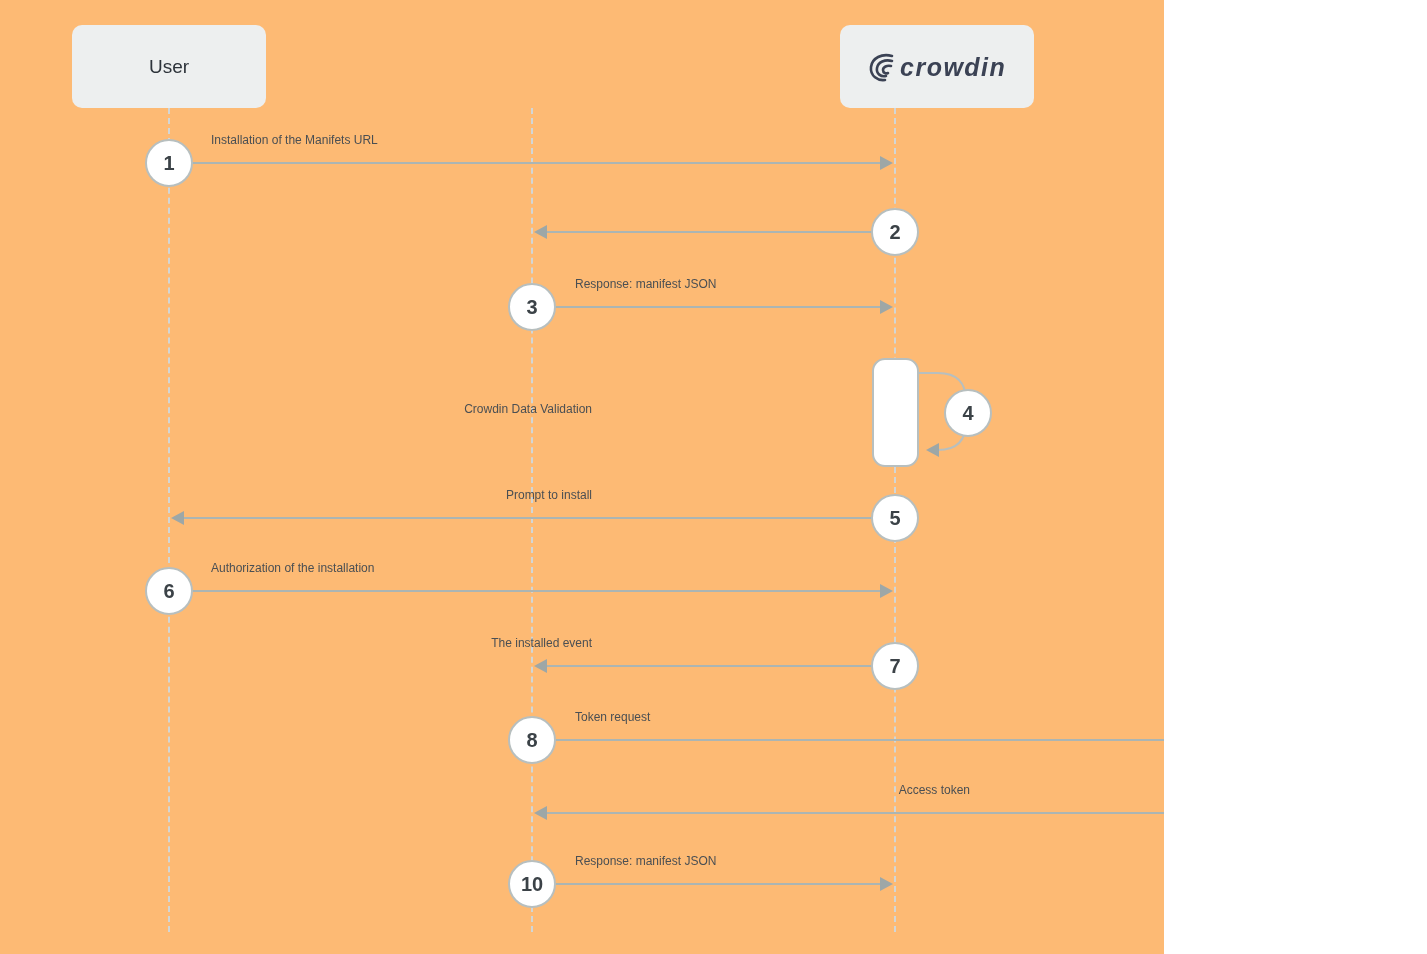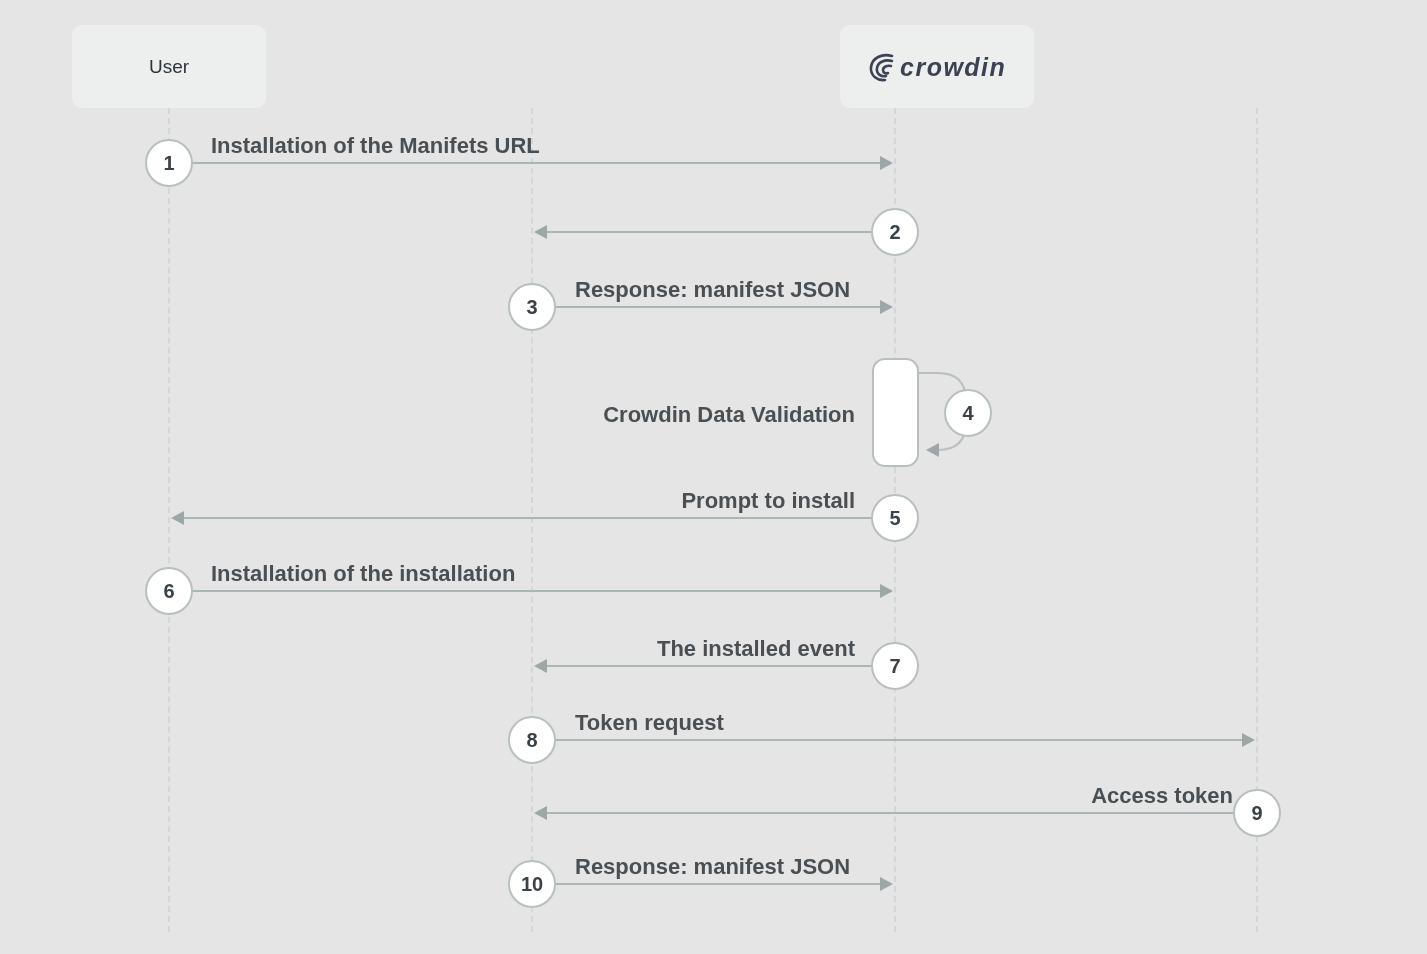--- a/index.html
+++ b/index.html
@@ -1,37 +1,37 @@
 <!DOCTYPE html>
 <html><head>
 <meta charset="utf-8">
 <style>
   html,body{margin:0;padding:0;background:#ffffff;}
   .canvas{
-    position:relative;width:1427px;height:954px;background:#e5e5e5;overflow:hidden;
+    position:relative;width:1164px;height:954px;background:#fdba74;overflow:hidden;
     font-family:"Liberation Sans", sans-serif;
   }
   
   .actor{
     position:absolute;top:25px;width:194px;height:83px;background:#edefef;
     border-radius:10px;display:flex;align-items:center;justify-content:center;
     text-align:center;color:#2e343b;font-size:19px;font-weight:500;line-height:26px;
   }
   
   .lifeline{
     position:absolute;top:108px;height:824px;width:0;
     border-left:2px dashed #d2d6d6;
   }
   
   .arrow-line{position:absolute;height:2px;background:#abb5b3;}
   .arrow-head{position:absolute;width:0;height:0;border-top:7px solid transparent;border-bottom:7px solid transparent;}
   .arrow-head.r{border-left:13px solid #9da7a7;}
   .arrow-head.l{border-right:13px solid #9da7a7;}
   .msg-label{
-    position:absolute;font-size:22px;font-weight:700;color:#4a4f53;white-space:nowrap;
+    position:absolute;font-size:12px;font-weight:400;color:#4a4f53;white-space:nowrap;
   }
   .step-circle{
     position:absolute;width:48px;height:48px;border-radius:50%;background:#ffffff;
     border:2px solid #b7bfbf;box-sizing:border-box;display:flex;align-items:center;justify-content:center;
     font-size:20px;font-weight:600;color:#3b4247;z-index:5;
   }
   
   .activation-box{
     position:absolute;left:872px;top:358px;width:47px;height:109px;background:#ffffff;
     border:2px solid #b7bfbf;border-radius:13px;box-sizing:border-box;z-index:2;
@@ -85,21 +85,21 @@
   <div class="msg-label" style="right:572px;top:402px">Crowdin Data Validation</div>
   <div class="step-circle" style="left:944px;top:389px">4</div>
 
   <div class="arrow-line" style="left:182px;top:517px;width:689px"></div>
   <div class="arrow-head l" style="left:171px;top:511px"></div>
   <div class="msg-label" style="right:572px;top:488px">Prompt to install</div>
   <div class="step-circle" style="left:871px;top:494px">5</div>
 
   <div class="arrow-line" style="left:192px;top:590px;width:690px"></div>
   <div class="arrow-head r" style="left:880px;top:584px"></div>
-  <div class="msg-label" style="left:211px;top:561px">Installation of the installation</div>
+  <div class="msg-label" style="left:211px;top:561px">Authorization of the installation</div>
   <div class="step-circle" style="left:145px;top:567px">6</div>
 
   <div class="arrow-line" style="left:545px;top:665px;width:326px"></div>
   <div class="arrow-head l" style="left:534px;top:659px"></div>
   <div class="msg-label" style="right:572px;top:636px">The installed event</div>
   <div class="step-circle" style="left:871px;top:642px">7</div>
 
   <div class="arrow-line" style="left:556px;top:739px;width:688px"></div>
   <div class="arrow-head r" style="left:1242px;top:733px"></div>
   <div class="msg-label" style="left:575px;top:710px">Token request</div>

